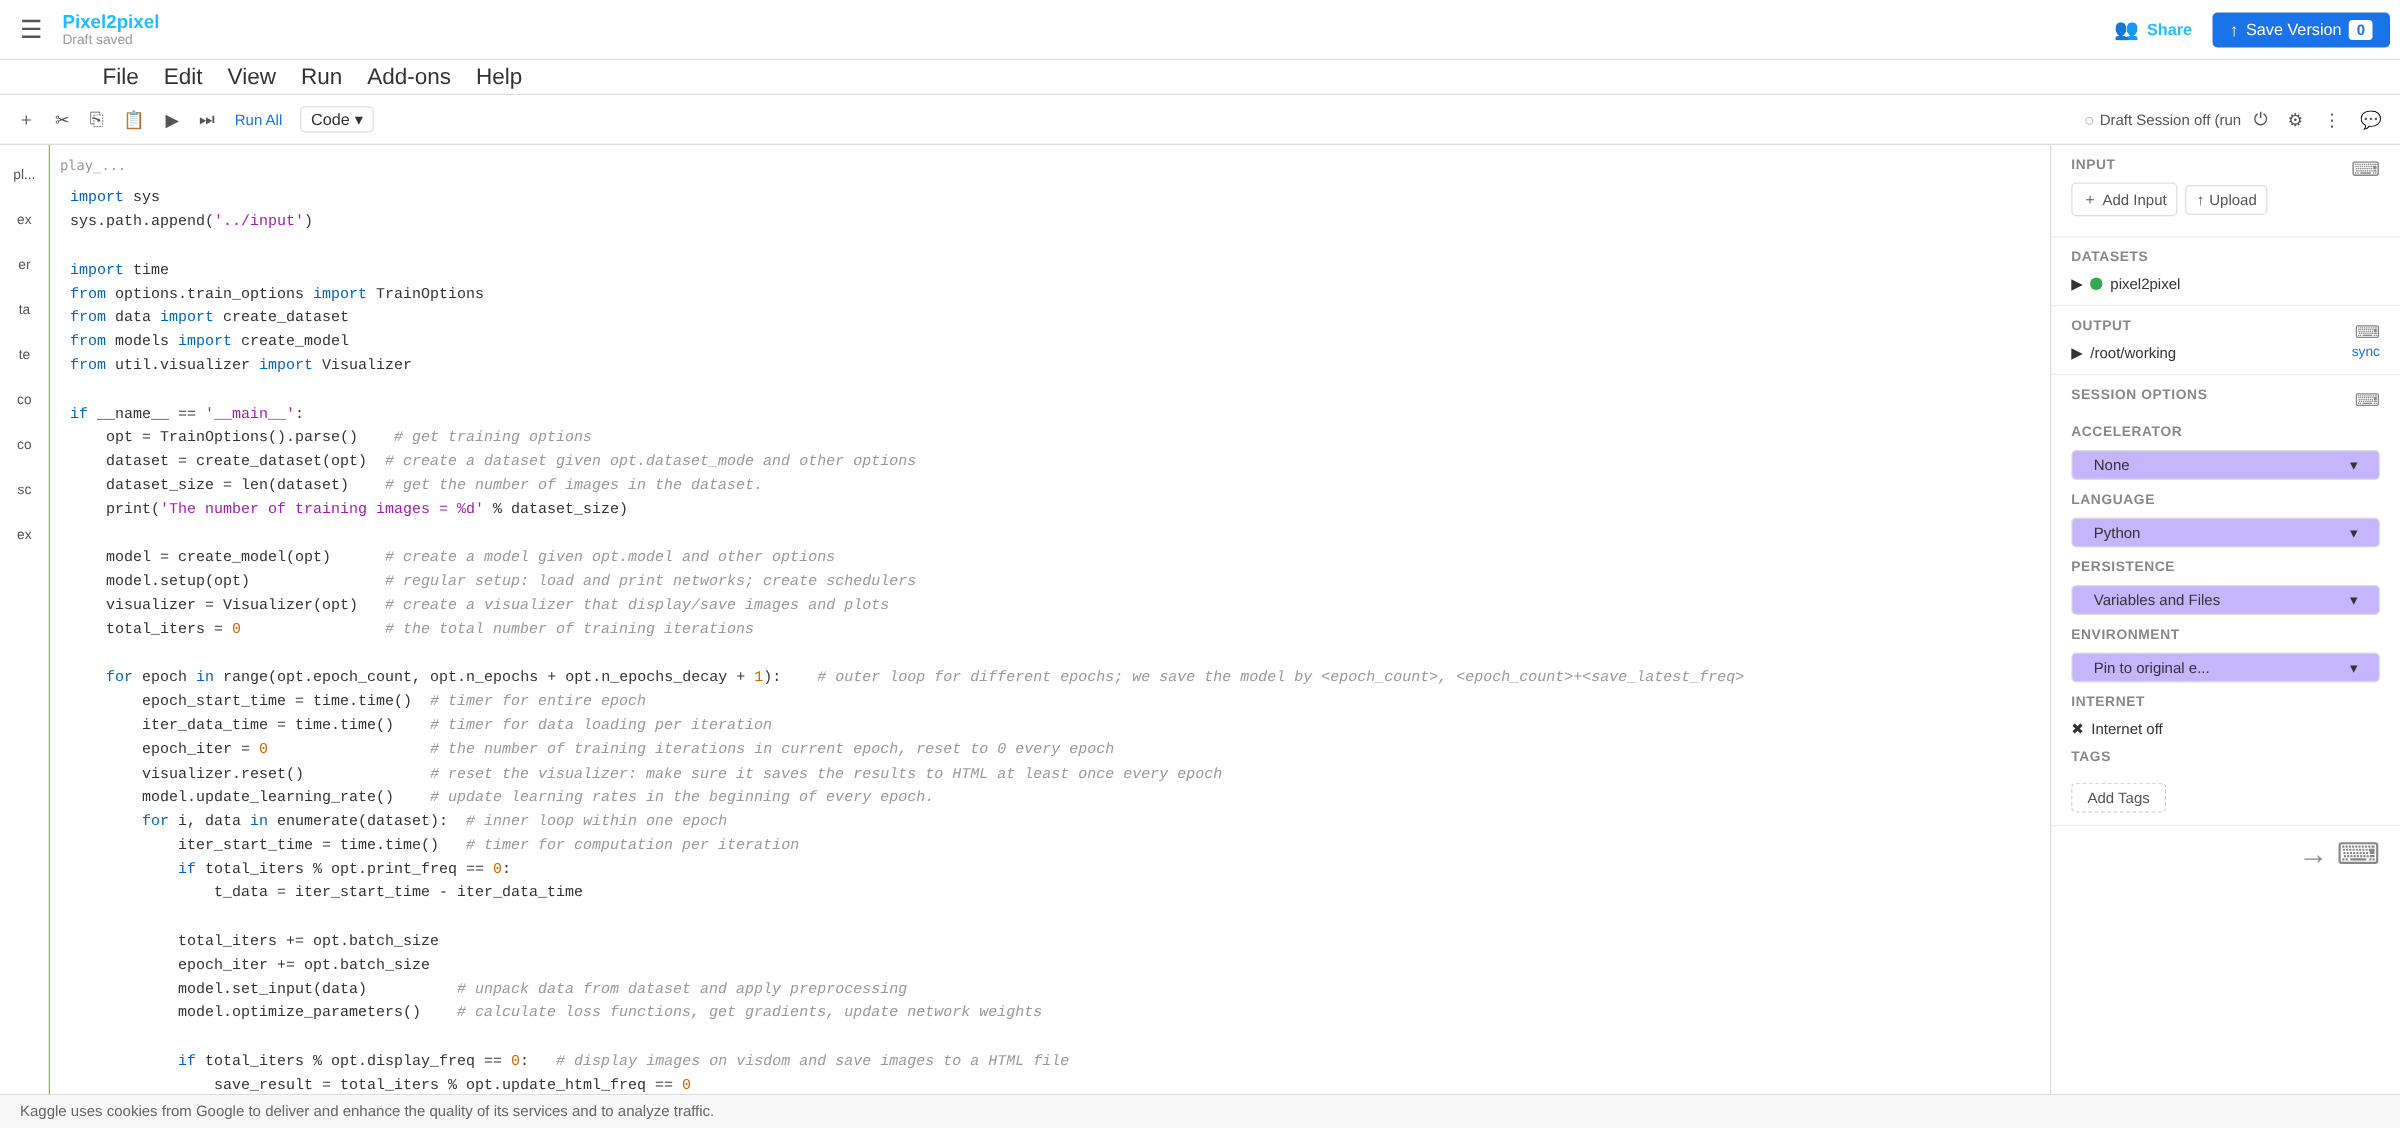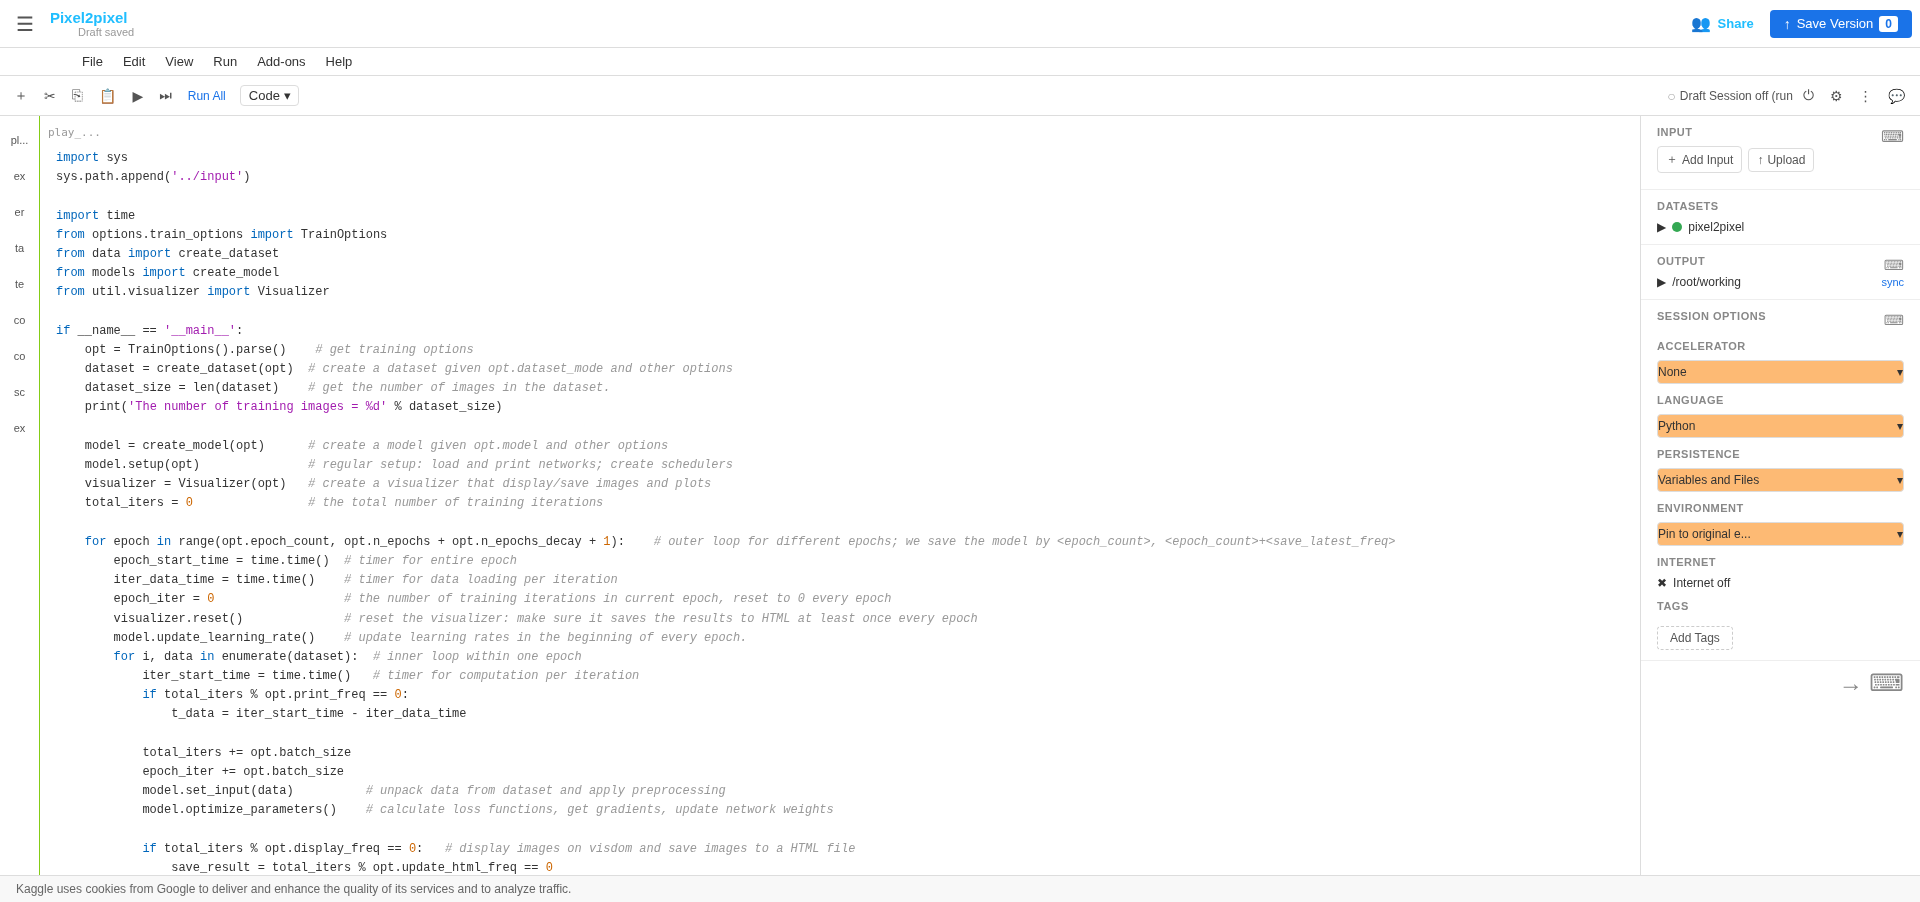--- a/index.html
+++ b/index.html
@@ -7,40 +7,40 @@
 
     
     #topbar {
       display: flex; align-items: center; height: 48px;
       border-bottom: 1px solid #ddd; padding: 0 8px; gap: 8px;
       position: relative;
     }
     #menu-icon { font-size: 20px; cursor: pointer; padding: 4px 8px; color: #555; }
     #logo-area { display: flex; flex-direction: column; margin-right: 8px; }
     #logo-text { font-size: 15px; font-weight: 600; color: #20beff; }
-    #draft-saved { font-size: 11px; color: #999; margin-left: 28px; }
+    #draft-saved { font-size: 11px; color: #999; }
     #topbar-spacer { flex: 1; }
     #share-area { display: flex; align-items: center; gap: 6px; margin-right: 8px; }
     #share-btn { background: none; border: none; color: #20beff; font-size: 13px; font-weight: 600; cursor: pointer; }
     #save-version-btn {
       background: #1a73e8; color: #fff; border: none; border-radius: 4px;
       padding: 6px 14px; font-size: 13px; cursor: pointer; display: flex; align-items: center; gap: 6px;
     }
     #save-version-badge {
       background: #fff; color: #1a73e8; border-radius: 3px;
       padding: 1px 6px; font-size: 12px; font-weight: 700;
     }
 
     
     #menubar {
       display: flex; align-items: center; gap: 0;
       border-bottom: 1px solid #ddd; padding: 0 72px; height: 28px;
     }
     .menu-item {
-      padding: 4px 10px; font-size: 13px; cursor: pointer; color: #333;
+      padding: 4px 10px; font-size: 18px; cursor: pointer; color: #333;
     }
 
     
     #toolbar {
       display: flex; align-items: center; gap: 4px;
       border-bottom: 1px solid #ddd; padding: 4px 8px; height: 40px;
     }
     .toolbar-icon-btn {
       background: none; border: none; cursor: pointer; padding: 4px 6px;
       color: #555; font-size: 14px; border-radius: 3px;
@@ -120,22 +120,22 @@
       border: 1px solid #ddd; border-radius: 4px; padding: 4px 8px;
       font-size: 12px; cursor: pointer; background: #fff; color: #555;
     }
     .panel-upload-btn {
       display: flex; align-items: center; gap: 4px;
       border: 1px solid #ddd; border-radius: 4px; padding: 4px 8px;
       font-size: 12px; cursor: pointer; background: #fff; color: #555;
     }
     .panel-select {
       display: flex; align-items: center; justify-content: space-between;
-      border: 1px solid #ddd; border-radius: 4px; padding: 4px 0;
-      font-size: 12px; cursor: pointer; background: #fdba74; flex: 1;
+      border: 1px solid #ddd; border-radius: 4px; padding: 4px 17px;
+      font-size: 12px; cursor: pointer; background: #c4b5fd; flex: 1;
     }
     .panel-dataset-item {
       display: flex; align-items: center; gap: 6px;
       font-size: 12px; color: #333;
     }
     .dataset-dot { width: 10px; height: 10px; background: #34a853; border-radius: 50%; display: inline-block; }
     .sync-btn {
       background: none; border: none; font-size: 11px; color: #1a73e8; cursor: pointer;
     }
     .tags-add-btn {

